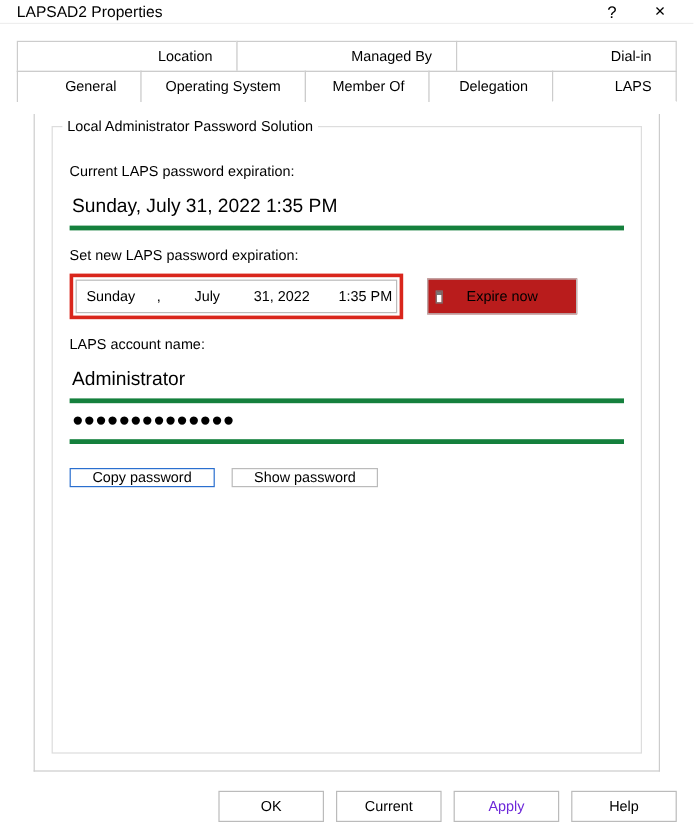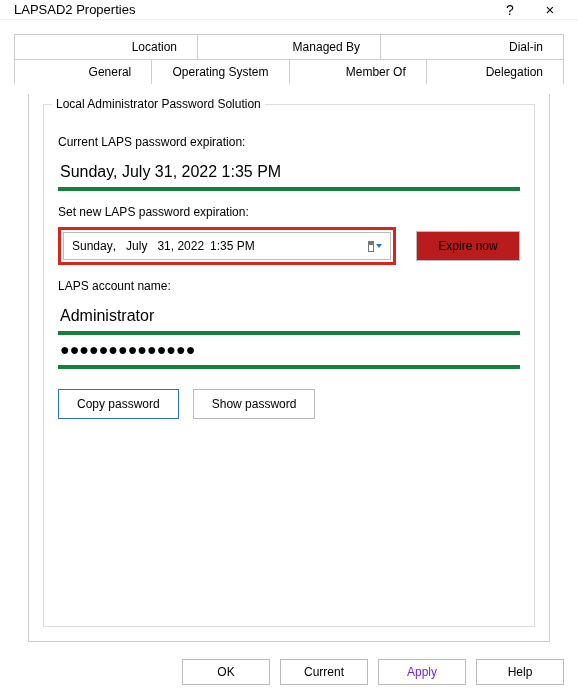--- a/index.html
+++ b/index.html
@@ -100,22 +100,22 @@
       border: 3px solid #d9261c;
       padding: 2px;
       display: inline-block;
     }
     .date-picker {
       border: 1px solid #bbb;
       height: 28px;
       display: flex;
       align-items: center;
       padding: 0 8px;
-      gap: 0;
-      width: 328px;
+      gap: 18px;
+      width: 268px;
       font-size: 12px;
     }
     .date-picker .seg { white-space: pre; }
     .date-picker .spacer { flex: 1; }
     .date-dropdown-icon {
       width: 14px;
       height: 14px;
       display: inline-flex;
       align-items: center;
       justify-content: center;
@@ -129,21 +129,21 @@
       cursor: default;
     }
     .btn-row {
       display: flex;
       gap: 14px;
       margin-top: 20px;
     }
     .btn {
       border: 1px solid #bbb;
       background: #fff;
-      height: 30px;
+      height: 16px;
       padding: 0 18px;
       font-size: 12px;
       min-width: 120px;
       cursor: default;
       display: inline-flex;
       align-items: center;
       justify-content: center;
     }
     .btn.primary-outline {
       border: 1px solid #2a6fcf;
@@ -196,20 +196,21 @@
   <div class="tab-row row1">
     <div class="tab">Location</div>
     <div class="tab">Managed By</div>
     <div class="tab">Dial-in</div>
   </div>
   <div class="tab-row row2">
     <div class="tab">General</div>
     <div class="tab">Operating System</div>
     <div class="tab">Member Of</div>
     <div class="tab">Delegation</div>
+    <div class="tab active">LAPS</div>
   </div>
 
   <div class="content-frame">
     <div class="groupbox">
       <div class="groupbox-legend">Local Administrator Password Solution</div>
 
       <div class="field-label">Current LAPS password expiration:</div>
       <div class="readonly-line">Sunday, July 31, 2022 1:35 PM</div>
 
       <div class="field-label">Set new LAPS password expiration:</div>

